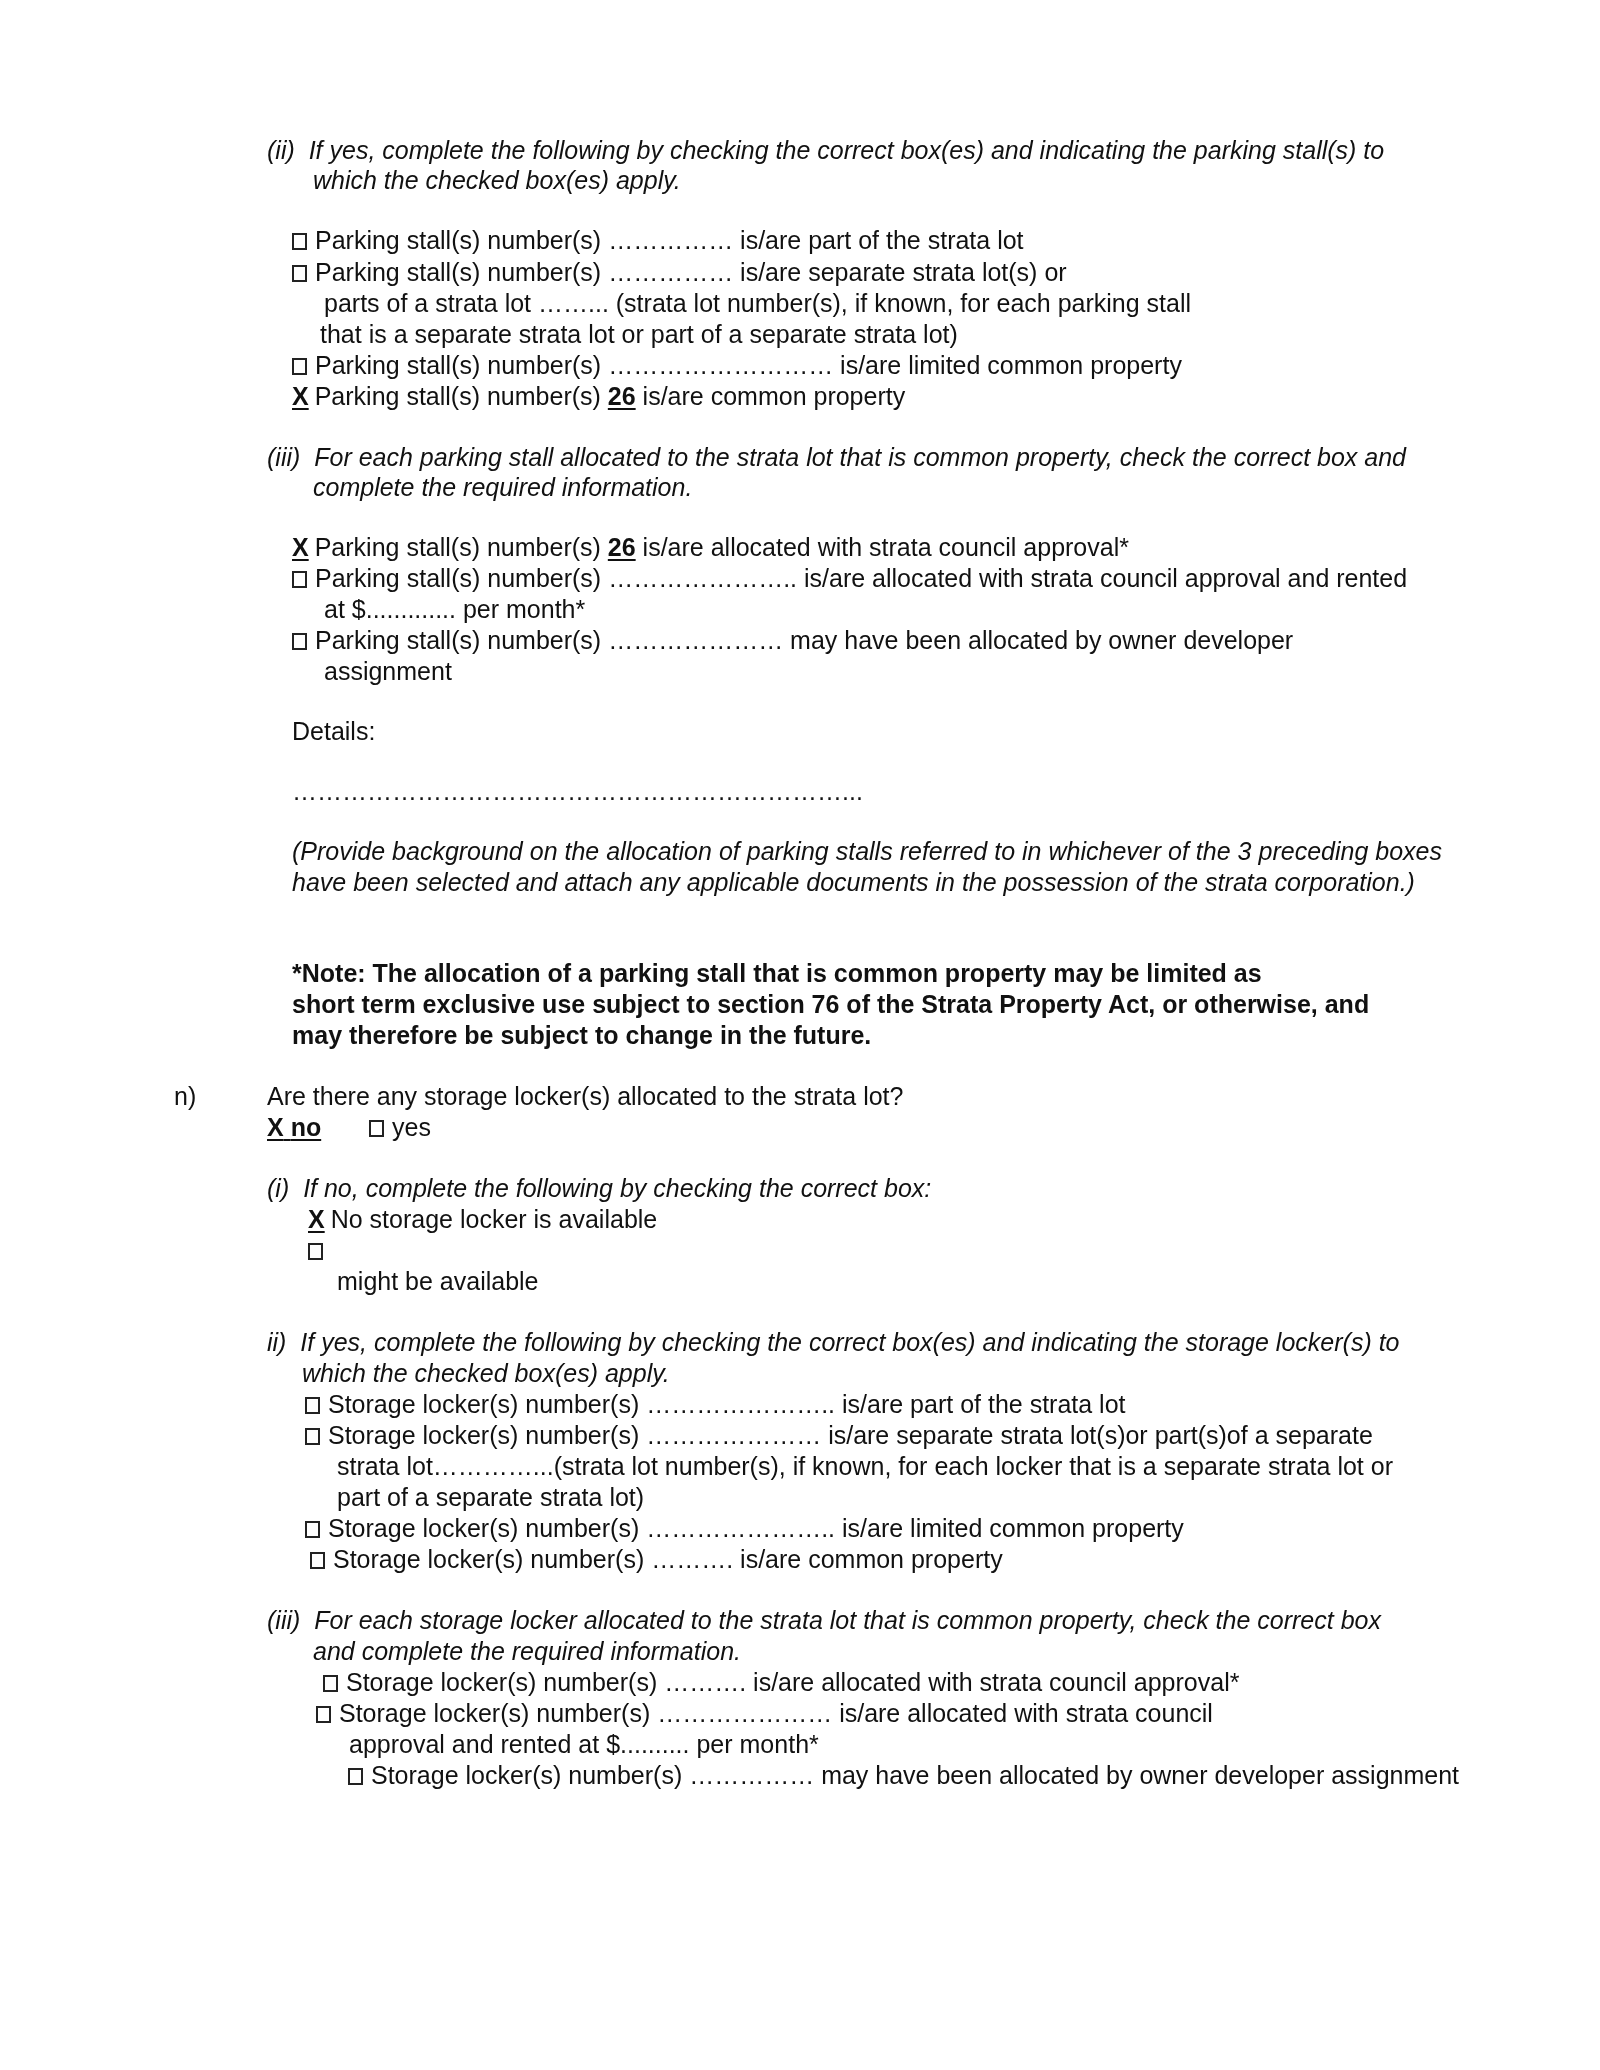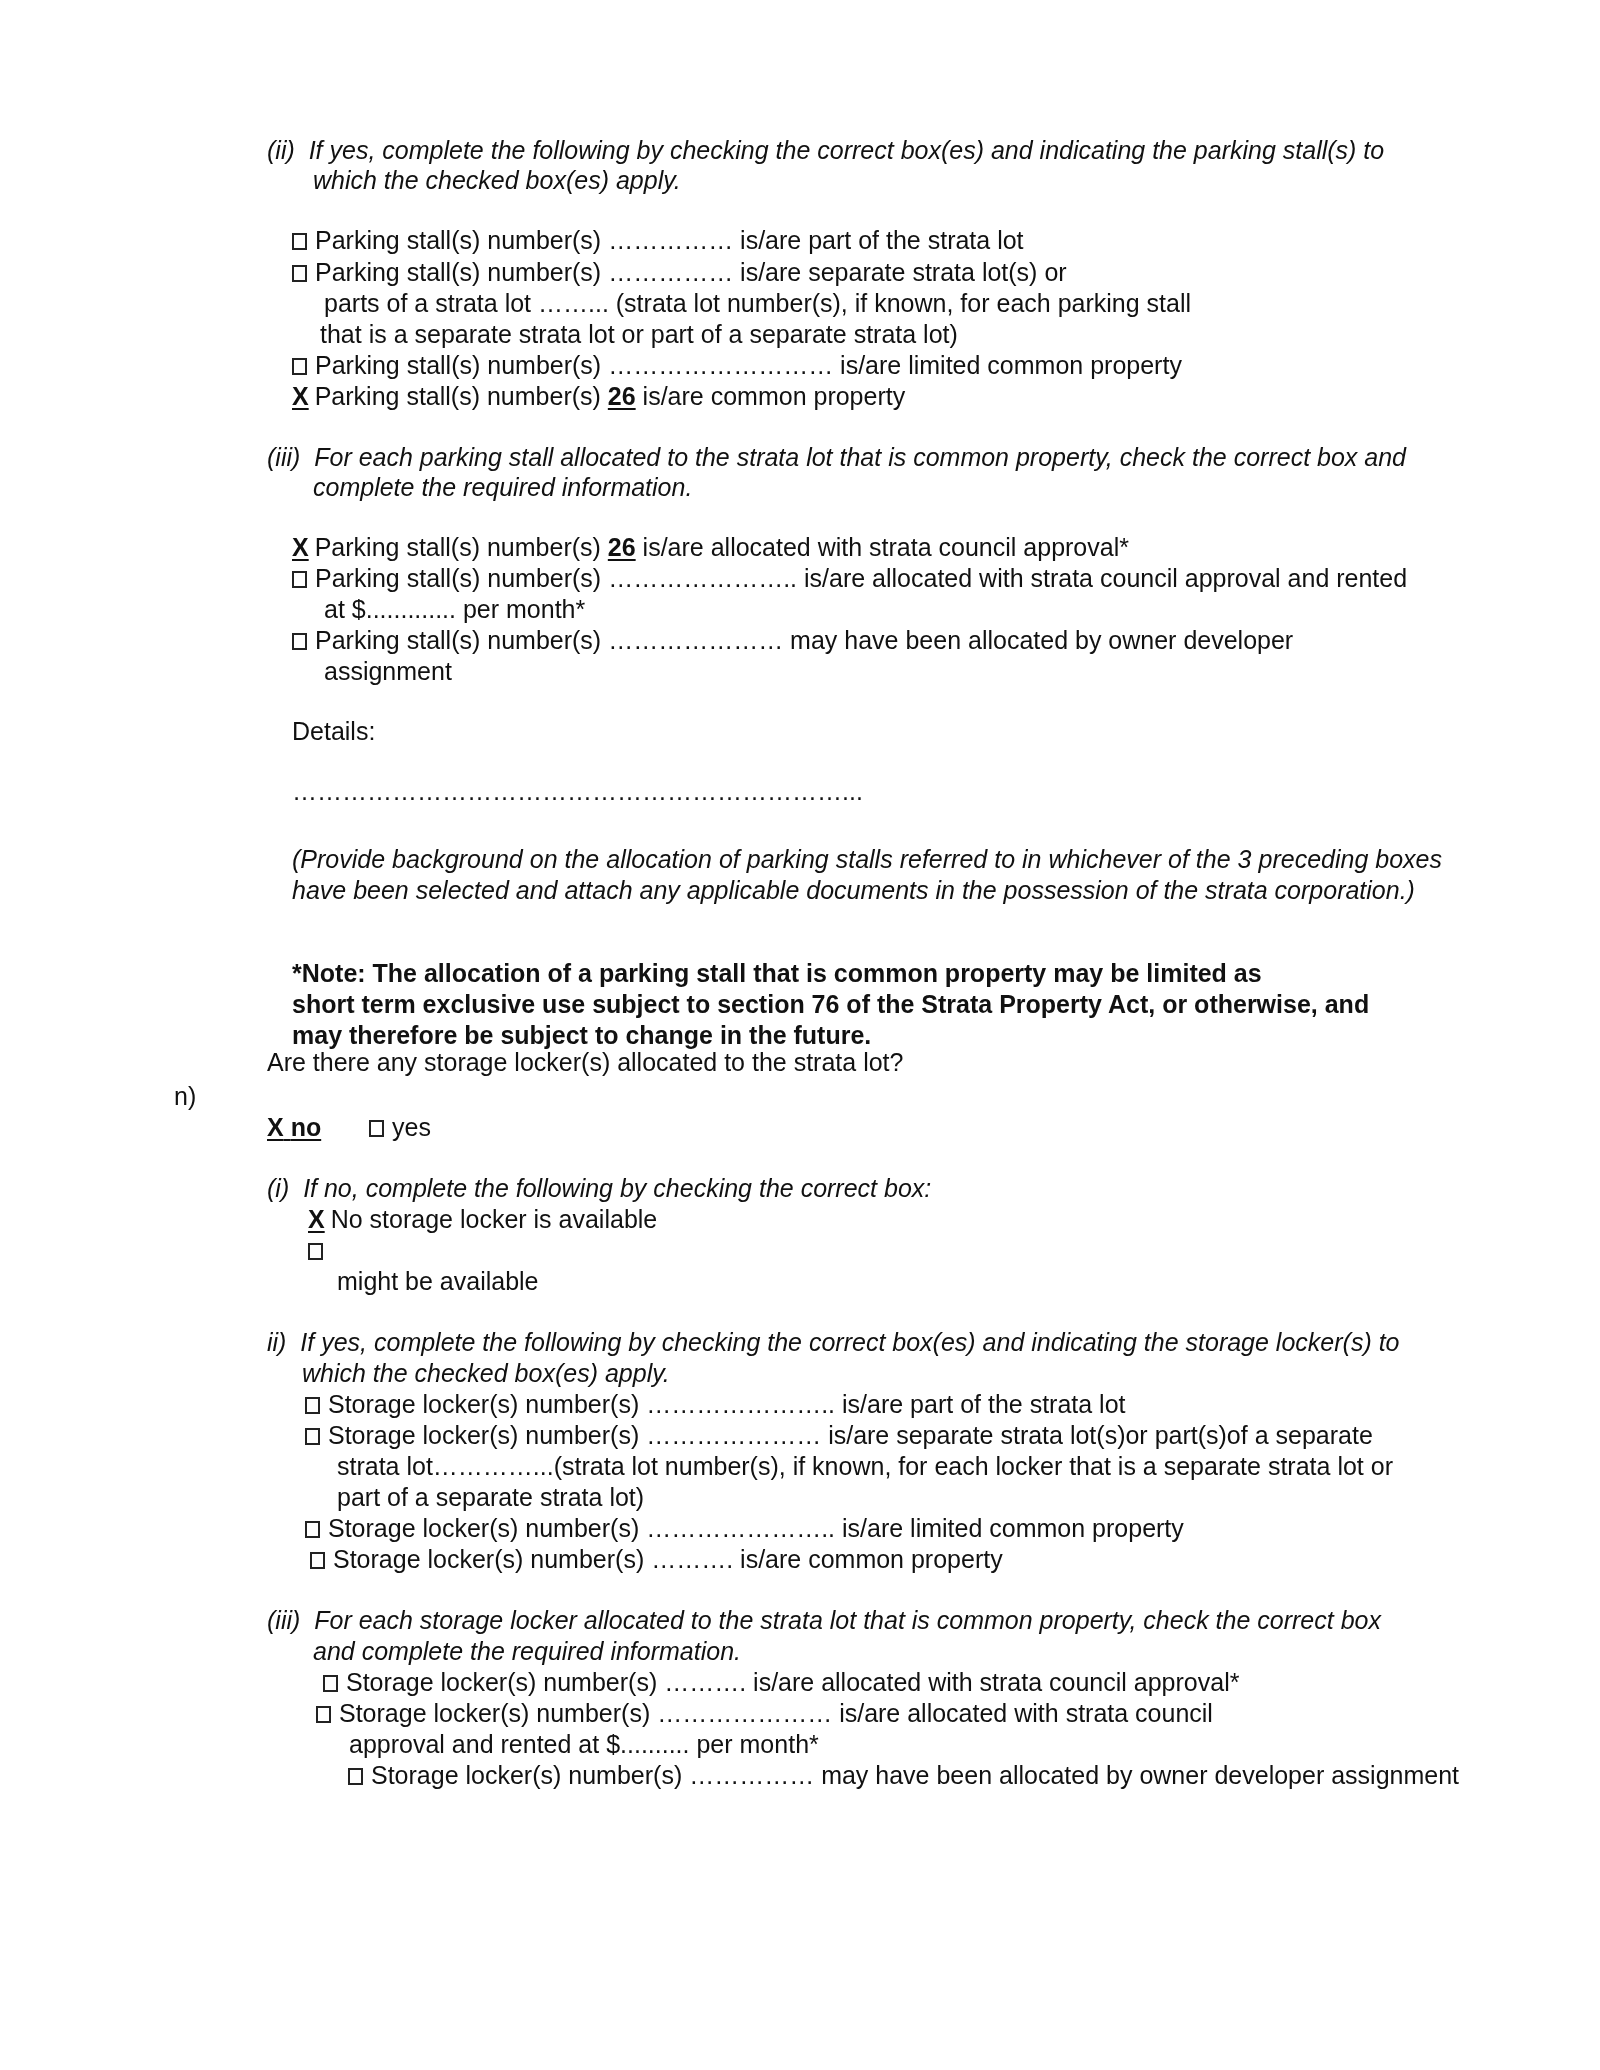--- a/index.html
+++ b/index.html
@@ -10,21 +10,21 @@
   }
   .abs { position: absolute; white-space: nowrap; }
   .it { font-style: italic; }
   .b { font-weight: bold; }
   .u { text-decoration: underline; text-underline-offset: 3px; text-decoration-thickness: 2px; }
   .box {
     display: inline-block; width: 15px; height: 17px; border: 2px solid #222;
     box-sizing: border-box; vertical-align: -1px; margin-right: 8px; cursor: pointer;
   }
   .xmark { font-weight: bold; text-decoration: underline; text-underline-offset: 3px; text-decoration-thickness: 2px; margin-right: 6px; cursor: pointer; }
-  .just { text-align: justify; text-align-last: left; white-space: normal; margin-top: 8px; }
+  .just { text-align: justify; text-align-last: left; white-space: normal; }
   .field { cursor: text; }
 </style>
 </head>
 <body>
 
 <div>
   <div class="abs it" style="left:267px; top:135px;">
     <span>(ii)</span>&nbsp;
     <span>If yes, complete the following by checking the correct box(es) and indicating the parking stall(s) to</span>
   </div>
@@ -95,21 +95,21 @@
 
 <div class="abs it just" style="left:292px; top:836px; width:1150px;">(Provide background on the allocation of parking stalls referred to in whichever of the 3 preceding boxes have been selected and attach any applicable documents in the possession of the strata corporation.)</div>
 
 <div>
   <div class="abs b" style="left:292px; top:958px;">*Note: The allocation of a parking stall that is common property may be limited as</div>
   <div class="abs b" style="left:292px; top:989px;">short term exclusive use subject to section 76 of the Strata Property Act, or otherwise, and</div>
   <div class="abs b" style="left:292px; top:1020px;">may therefore be subject to change in the future.</div>
 </div>
 
 <div class="abs" style="left:174px; top:1081px;">n)</div>
-<div class="abs" style="left:267px; top:1047px;">Are there any storage locker(s) allocated to the strata lot?</div>
+<div class="abs" style="left:267px; top:1081px;">Are there any storage locker(s) allocated to the strata lot?</div>
 <div class="abs" style="left:267px; top:1112px;">
   <span class="b u"><span>X</span> <span>no</span></span>
   <span style="display:inline-block; width:34px;"></span>
   <span class="box"></span><span>yes</span>
 </div>
 
 <div class="abs it" style="left:267px; top:1173px;">
   <span>(i)</span>&nbsp;
   <span>If no, complete the following by checking the correct box:</span>
 </div>

